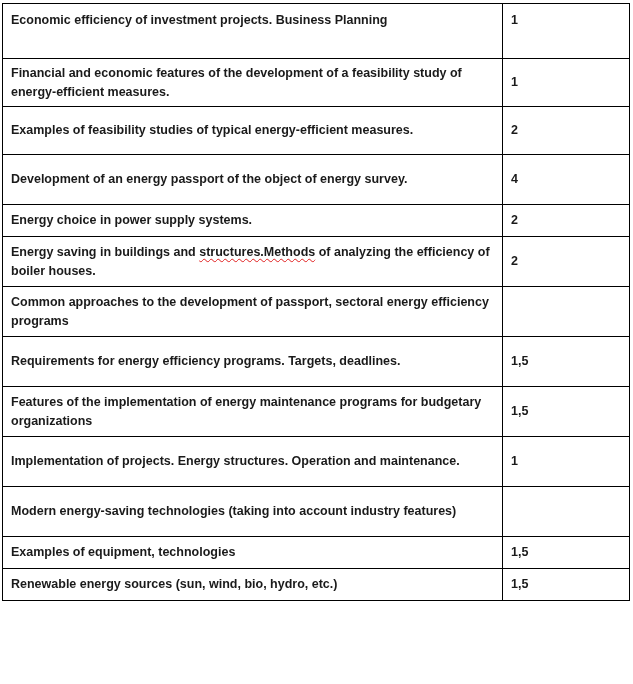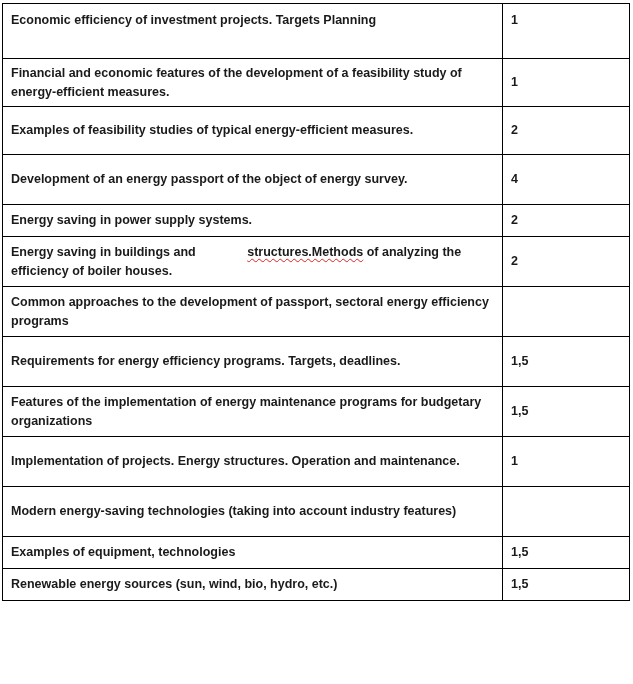--- a/index.html
+++ b/index.html
@@ -20,46 +20,45 @@
   td.topic { width: 483px; }
   td.hours { width: 110px; padding-left: 8px; }
   tr.r48 td { height: 47px; }
   tr.r48t td { height: 47px; vertical-align: top; padding-top: 7px; }
   tr.r31 td { height: 31px; }
   tr.r50 td { height: 49px; }
   .spell {
     text-decoration: underline wavy #e02020;
     text-decoration-thickness: 1px;
     text-underline-offset: 2px;
-    margin-left: 48px;
   }
 </style>
 </head>
 <body>
 
 <table>
   <tbody>
     <tr class="r48t">
-      <td class="topic">Economic efficiency of investment projects. Targets Planning</td>
+      <td class="topic">Economic efficiency of investment projects. Business Planning</td>
       <td class="hours">1</td>
     </tr>
     <tr class="r48">
       <td class="topic">Financial and economic features of the development of a feasibility study of energy-efficient measures.</td>
       <td class="hours">1</td>
     </tr>
     <tr class="r48">
       <td class="topic">Examples of feasibility studies of typical energy-efficient measures.</td>
       <td class="hours">2</td>
     </tr>
     <tr class="r50">
       <td class="topic">Development of an energy passport of the object of energy survey.</td>
       <td class="hours">4</td>
     </tr>
     <tr class="r31">
-      <td class="topic">Energy saving in power supply systems.</td>
+      <td class="topic">Energy choice in power supply systems.</td>
       <td class="hours">2</td>
     </tr>
     <tr class="r50">
       <td class="topic"><span>Energy saving in buildings and </span><span class="spell">structures.Methods</span><span> of analyzing the efficiency of boiler houses.</span></td>
       <td class="hours">2</td>
     </tr>
     <tr class="r50">
       <td class="topic">Common approaches to the development of passport, sectoral energy efficiency programs</td>
       <td class="hours"></td>
     </tr>

